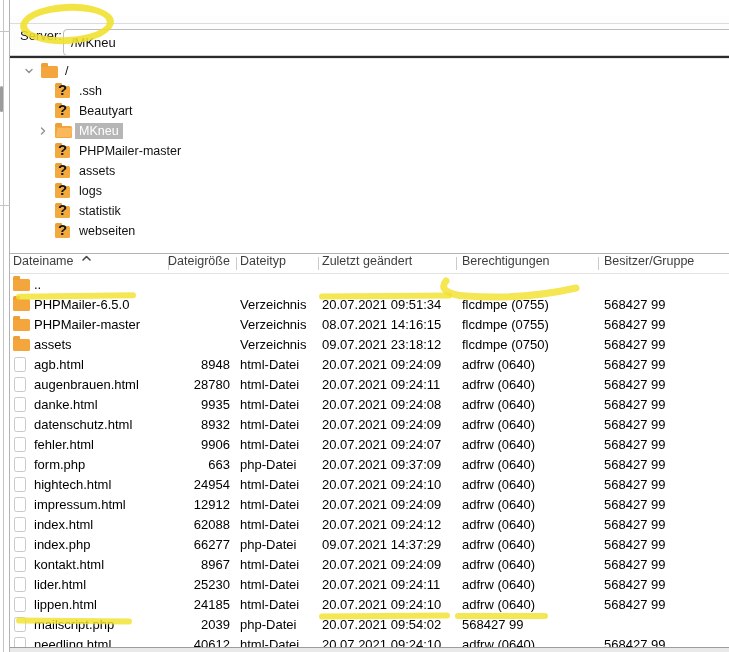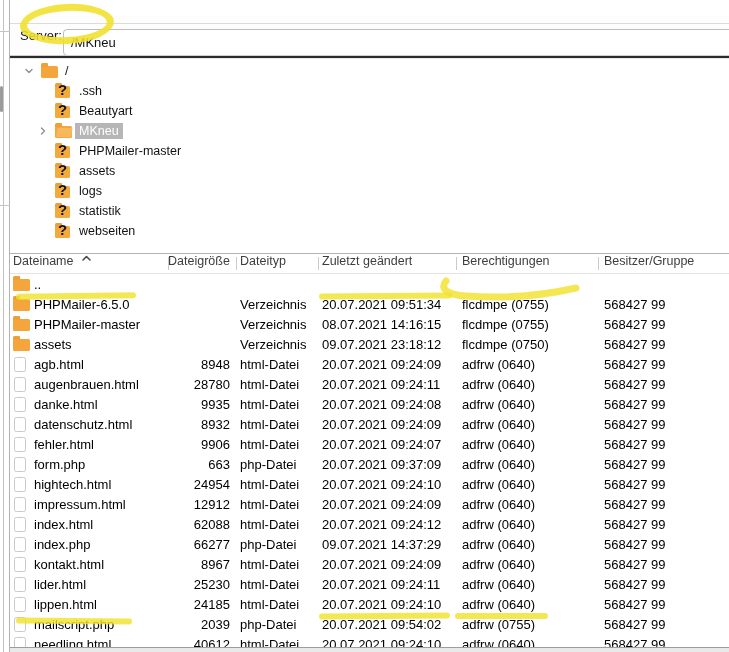--- a/index.html
+++ b/index.html
@@ -563,23 +563,20 @@
         </div>
         <div class="td c-size">
           <span>2039</span>
         </div>
         <div class="td c-type">
           <span>php-Datei</span>
         </div>
         <div class="td c-mod">
           <span>20.07.2021 09:54:02</span>
         </div>
-        <div class="td c-perm">
-          <span>adfrw (0755)</span>
-        </div>
         <div class="td c-owner">
           <span>568427 99</span>
         </div>
       </div>
       <div class="tr">
         <div class="td c-name name-cell">
           <span class="i-file"></span>
           <span>needling.html</span>
         </div>
         <div class="td c-size">

